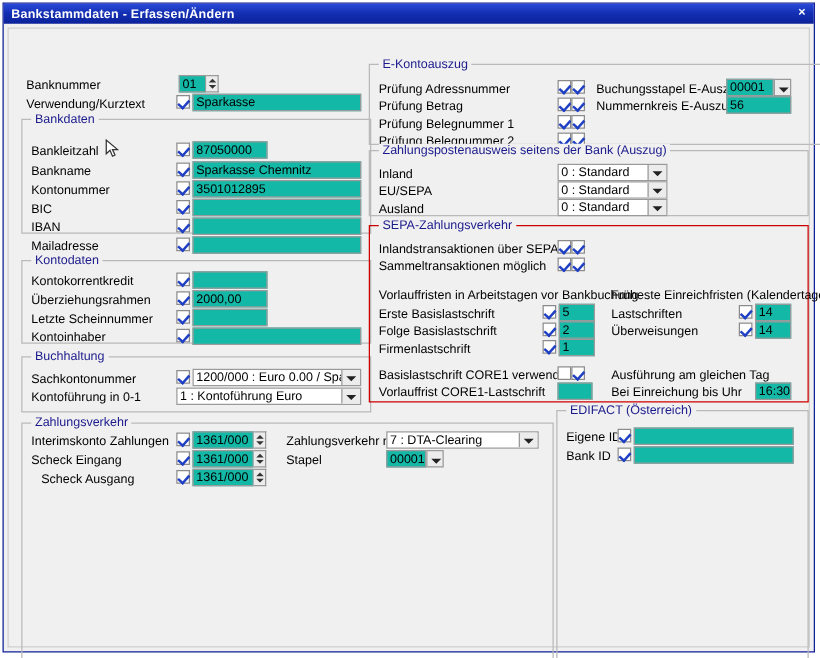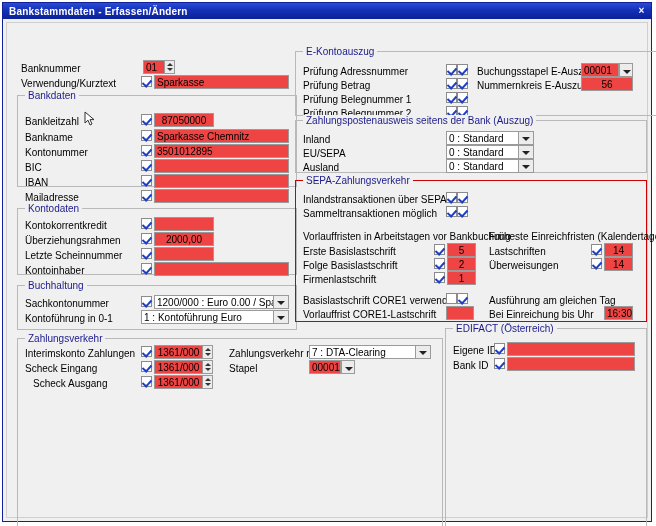--- a/index.html
+++ b/index.html
@@ -90,32 +90,32 @@
     position:absolute;left:2px;top:1px;
     width:4px;height:7px;
     border:solid #1f3fc4;
     border-width:0 2px 2px 0;
     transform:rotate(42deg);
   }
 
   .inp{
     position:absolute;
     border:1px solid #9a9a9a;
-    background:#ef4444;
+    background:#14b8a6;
     font-size:10px;
     font-family:"Liberation Sans", sans-serif;
     box-sizing:border-box;
     padding:0 2px;
     height:14px;
     line-height:13px;
     color:#000;
     white-space:nowrap;
     overflow:hidden;
   }
-  .inp.r{text-align:center;}
+  .inp.r{text-align:left;}
 
   
   .spin{
     position:absolute;
     width:10px;height:14px;
     border:1px solid #9a9a9a;
     border-left:none;
     background:#ececec;
     box-sizing:border-box;
   }

